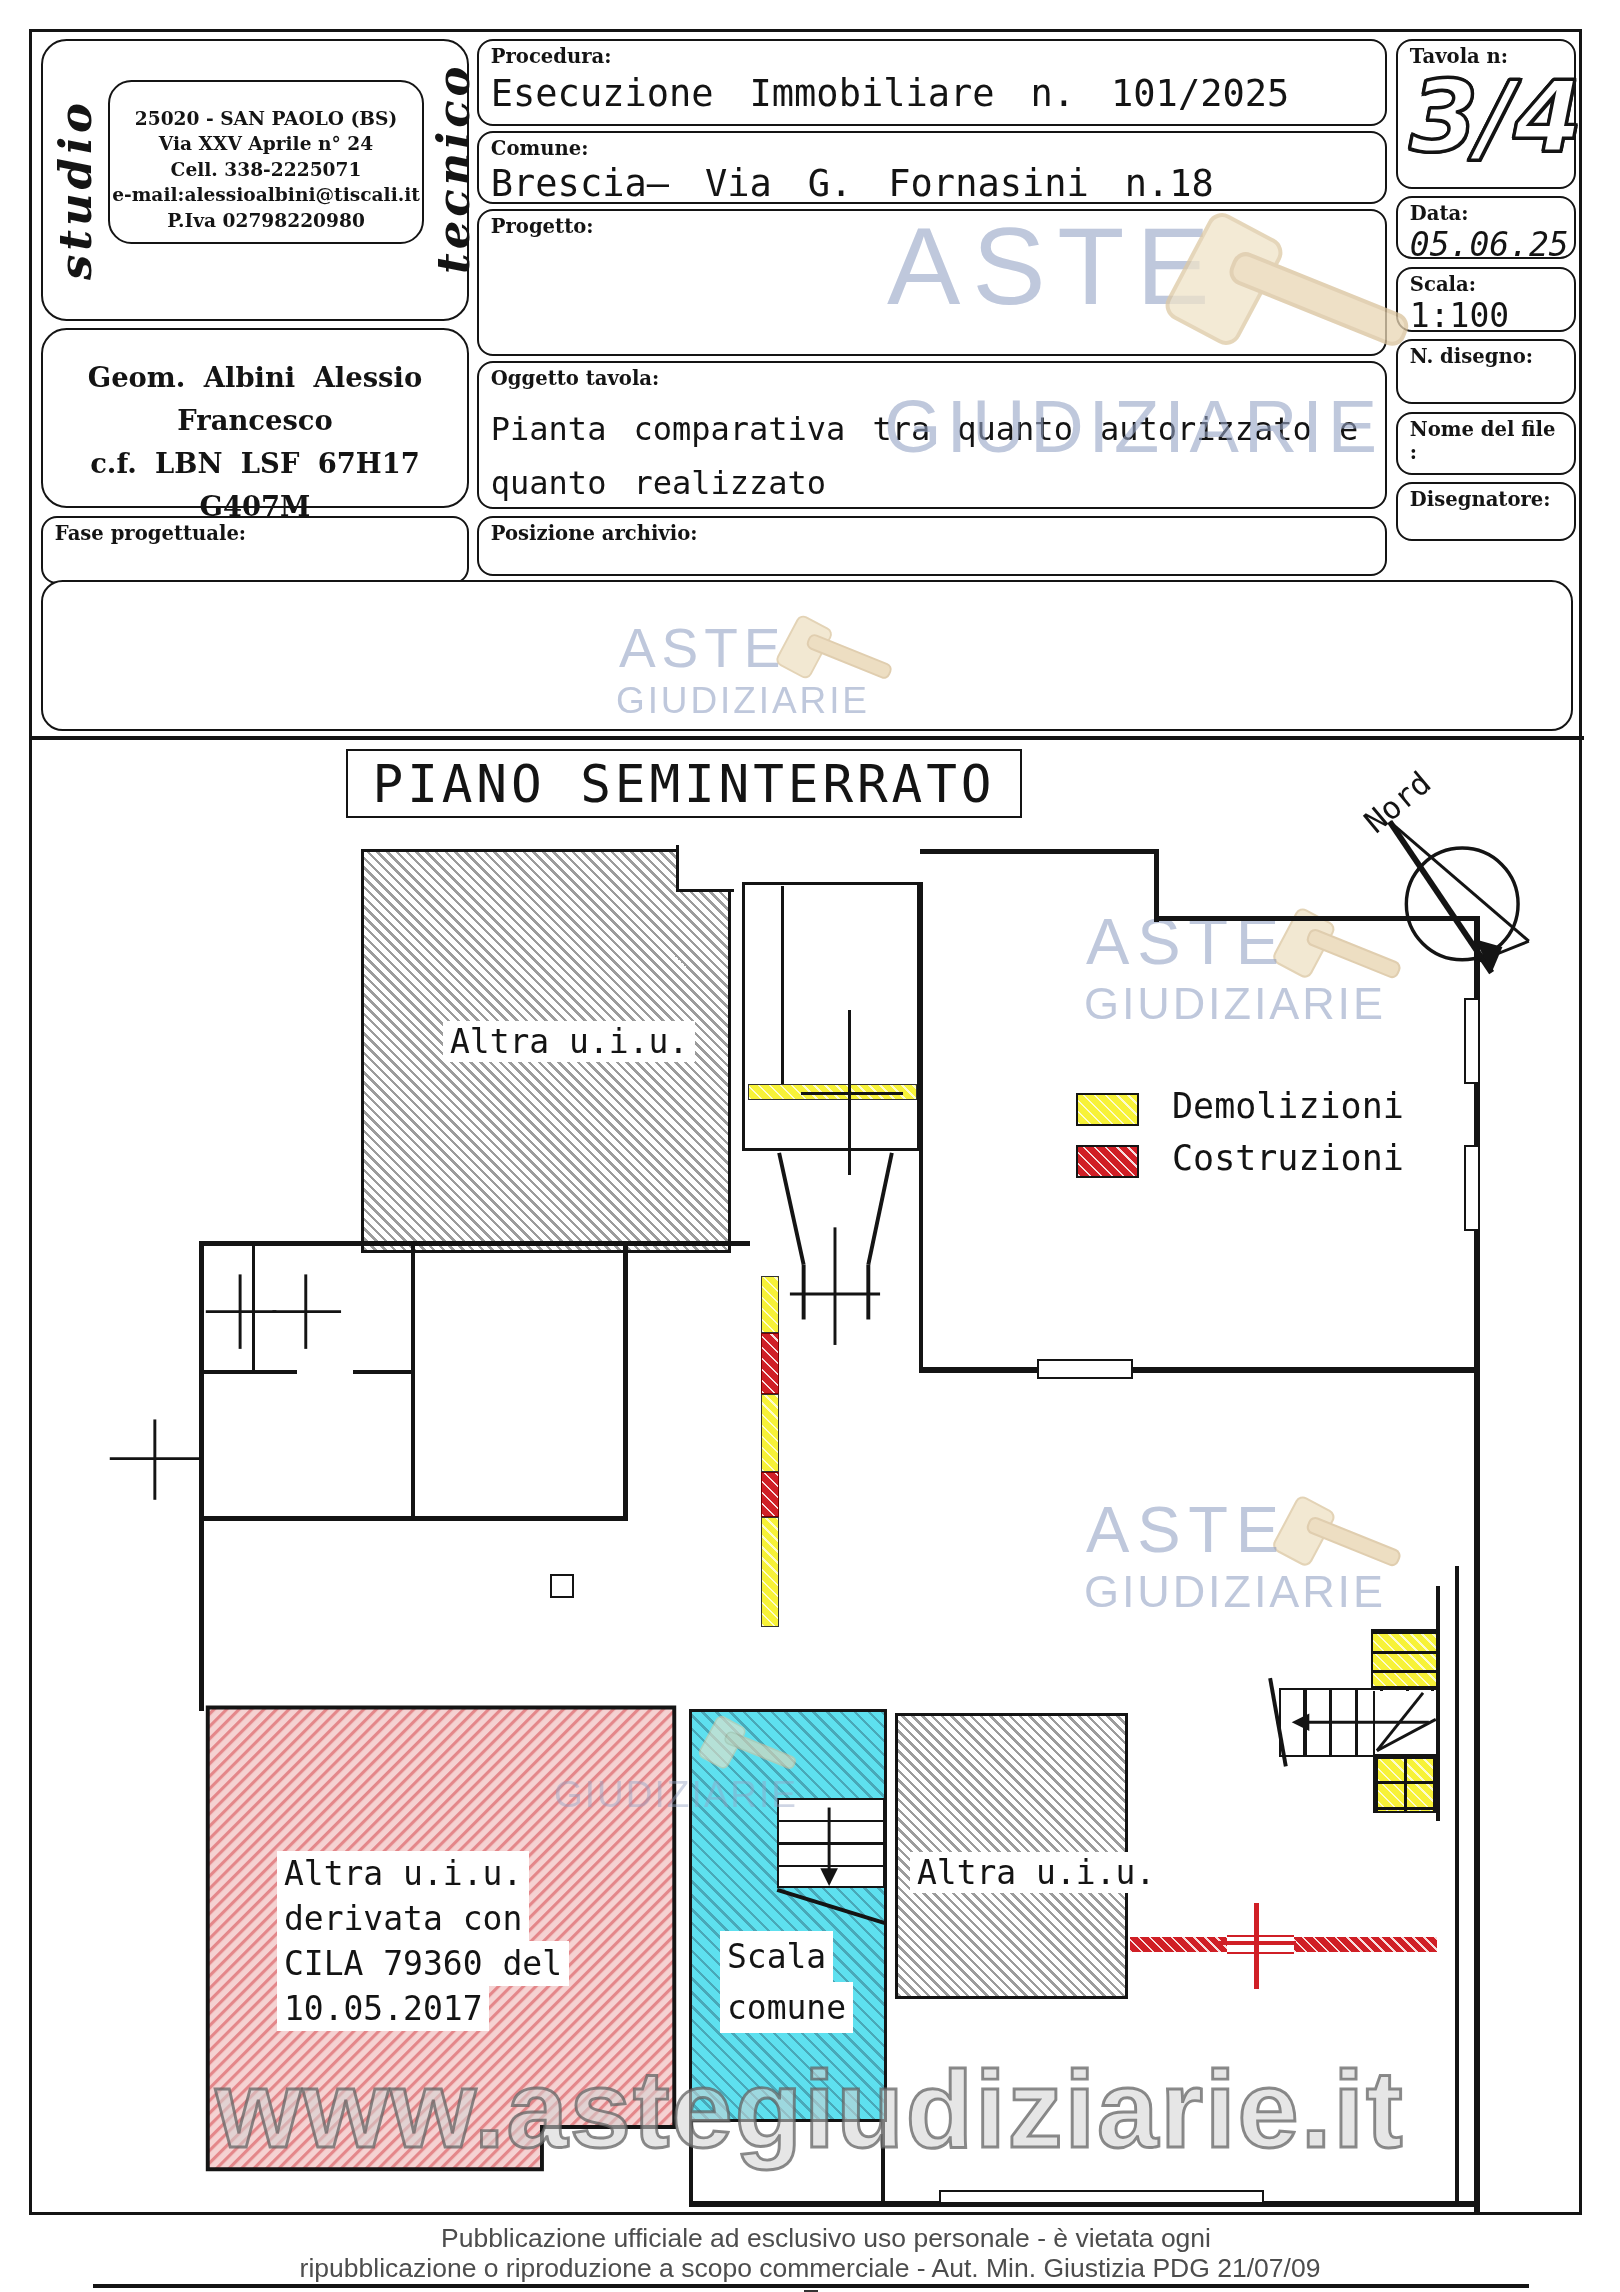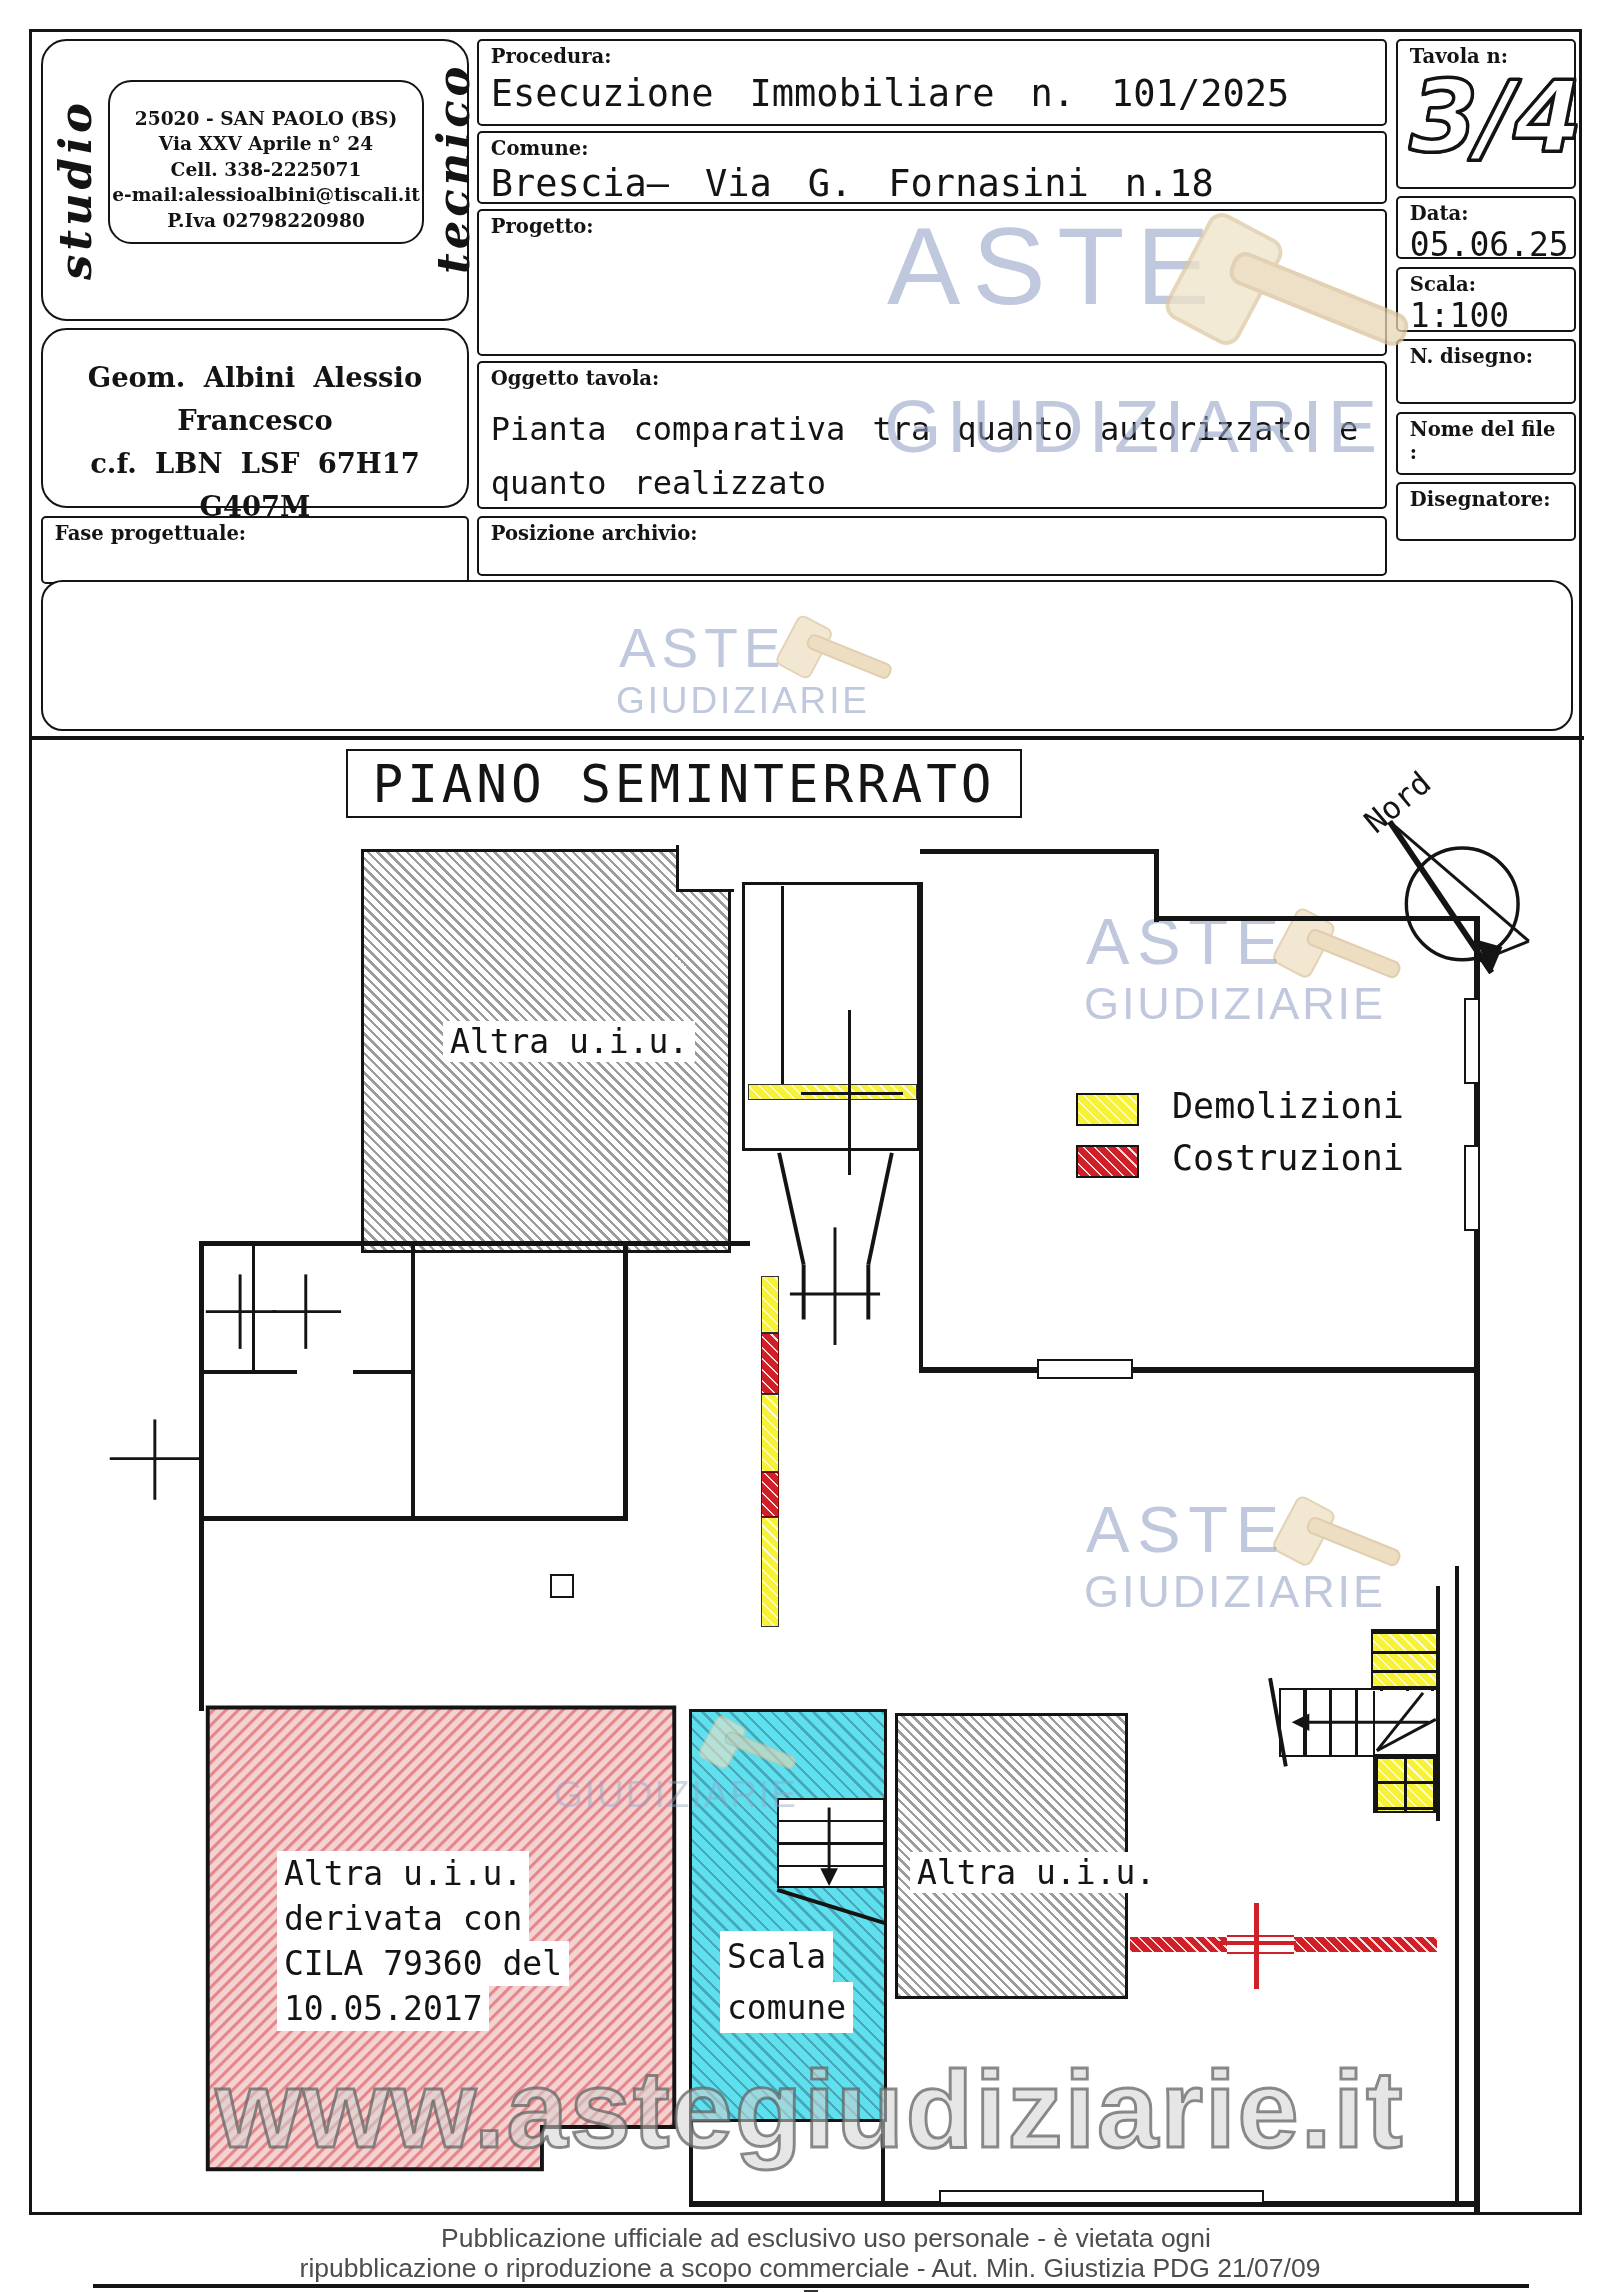--- a/index.html
+++ b/index.html
@@ -1,21 +1,21 @@
 <!DOCTYPE html>
 <html><head>
 <meta charset="utf-8">
 <style>
   html,body{margin:0;padding:0;background:#fff;}
   #sheet{position:relative;width:1620px;height:2293px;background:#fff;overflow:hidden;
          font-family:"Liberation Sans",sans-serif;color:#141414;}
   .abs{position:absolute;}
   
   .frame{position:absolute;border:3.9px solid #141414;background:transparent;}
-  .fbox{position:absolute;border:2.9px solid #141414;border-radius:5px;background:#fff;
+  .fbox{position:absolute;border:2.9px solid #141414;border-radius:16px;background:#fff;
         padding:3.9px 11.8px;box-sizing:border-box;}
   .flabel{display:block;font:700 19.6px "DejaVu Serif",serif;color:#141414;}
   .cadv{font-family:"DejaVu Sans Mono",monospace;color:#141414;}
   .vtext{position:absolute;writing-mode:vertical-rl;transform:rotate(180deg);
          font:italic 700 45px "DejaVu Serif",serif;letter-spacing:3.9px;}
   .geoline{display:block;text-align:center;font:700 27.4px "DejaVu Serif",serif;word-spacing:8.8px;line-height:43px;}
   .addr{display:block;text-align:center;font:700 18.6px "DejaVu Serif",serif;line-height:25.5px;}
   
   .wl{position:absolute;background:#141414;z-index:2;}
   .block{position:absolute;box-sizing:border-box;z-index:1;}
@@ -99,21 +99,21 @@
   <div class="fbox" style="left:477px;top:516px;width:910px;height:60px;">
     <span class="flabel">Posizione archivio:</span>
   </div>
 
   <div class="fbox" style="left:1396px;top:39px;width:180px;height:150px;">
     <span class="flabel">Tavola n:</span>
     <span class="outline34" style="display:block;text-align:center;margin-top:-7.8px;">3/4</span>
   </div>
   <div class="fbox" style="left:1396px;top:196px;width:180px;height:63px;">
     <span class="flabel">Data:</span>
-    <span class="cadv" style="display:block;font-size:33px;">05.06.25</span>
+    <span class="cadv" style="display:block;font-size:33px;font-style:italic;">05.06.25</span>
   </div>
   <div class="fbox" style="left:1396px;top:267px;width:180px;height:65px;">
     <span class="flabel">Scala:</span>
     <span class="cadv" style="display:block;font-size:33px;">1:100</span>
   </div>
   <div class="fbox" style="left:1396px;top:339px;width:180px;height:65px;">
     <span class="flabel">N. disegno:</span>
   </div>
   <div class="fbox" style="left:1396px;top:412px;width:180px;height:63px;">
     <span class="flabel">Nome del file :</span>

